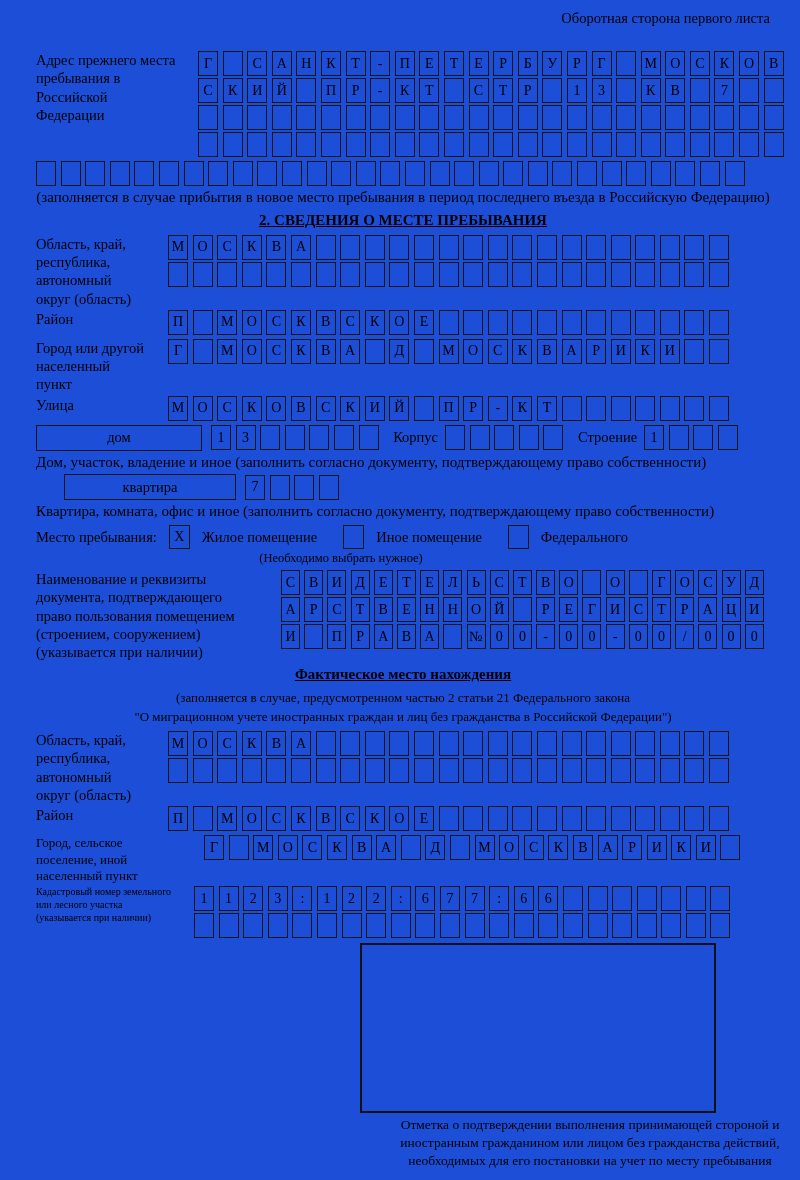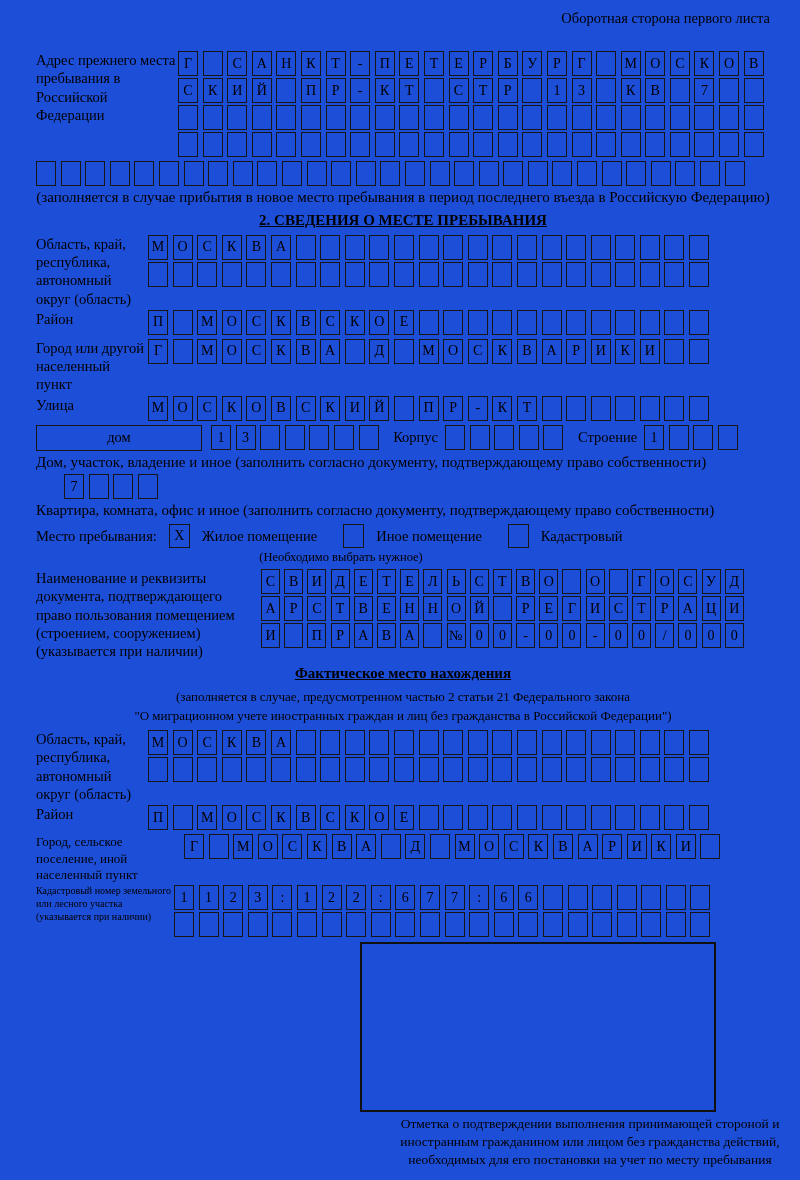--- a/index.html
+++ b/index.html
@@ -3,21 +3,21 @@
 <meta charset="utf-8">
 <style>
   html,body { margin:0; padding:0; background:#fff; }
   .page {
     position:relative; width:800px; height:1180px; box-sizing:border-box;
     padding:10px 30px 0 36px; background:#1d4ed8; color:#000;
     font-family:"Liberation Serif","DejaVu Serif",serif; overflow:hidden;
   }
   .header-note { text-align:right; font-size:14.5px; margin-bottom:24px; }
 
-  .frow { display:flex; align-items:flex-start; margin-bottom:2px; }
+  .frow { display:flex; align-items:flex-start; margin-bottom:2px;gap:20px; }
   .flabel { flex-shrink:0; font-size:14.5px; line-height:1.26; }
   .w142 { width:142px; }
   .w112 { width:112px; }
   .w148 { width:148px; font-size:13px; }
   .w138 { width:138px; font-size:10px; }
   .w225 { width:225px; }
 
   .cellrow { display:flex; margin-bottom:2px; }
   .cell {
     box-sizing:border-box; flex-shrink:0;
@@ -382,37 +382,38 @@
     <div class="cellrow">
         <div class="cell">1</div>
         <div class="cell"></div>
         <div class="cell"></div>
         <div class="cell"></div>
       </div>
   </div>
   <div class="caption">Дом, участок, владение и иное (заполнить согласно документу, подтверждающему право собственности)</div>
 
   <div class="house-row apt-row">
+    <div class="bigbox apt-box">квартира</div>
     <div class="cellrow">
         <div class="cell">7</div>
         <div class="cell"></div>
         <div class="cell"></div>
         <div class="cell"></div>
       </div>
   </div>
   <div class="caption">Квартира, комната, офис и иное (заполнить согласно документу, подтверждающему право собственности)</div>
 
   <div class="stay-row">
     <span>Место пребывания:</span>
     <span class="checkbox">X</span>
     <span class="opt-label">Жилое помещение</span>
     <span class="checkbox"></span>
     <span class="opt-label">Иное помещение</span>
     <span class="checkbox"></span>
-    <span class="opt-label">Кадастровый</span>
+    <span class="opt-label">Федерального</span>
   </div>
   <div class="stay-caption">(Необходимо выбрать нужное)</div>
 
   <div class="frow">
     <div class="flabel w225">Наименование и реквизиты документа, подтверждающего право пользования помещением (строением, сооружением) (указывается при наличии)</div>
     <div class="cells-sm">
       <div class="cellrow">
           <div class="cell">С</div>
           <div class="cell">В</div>
           <div class="cell">И</div>

